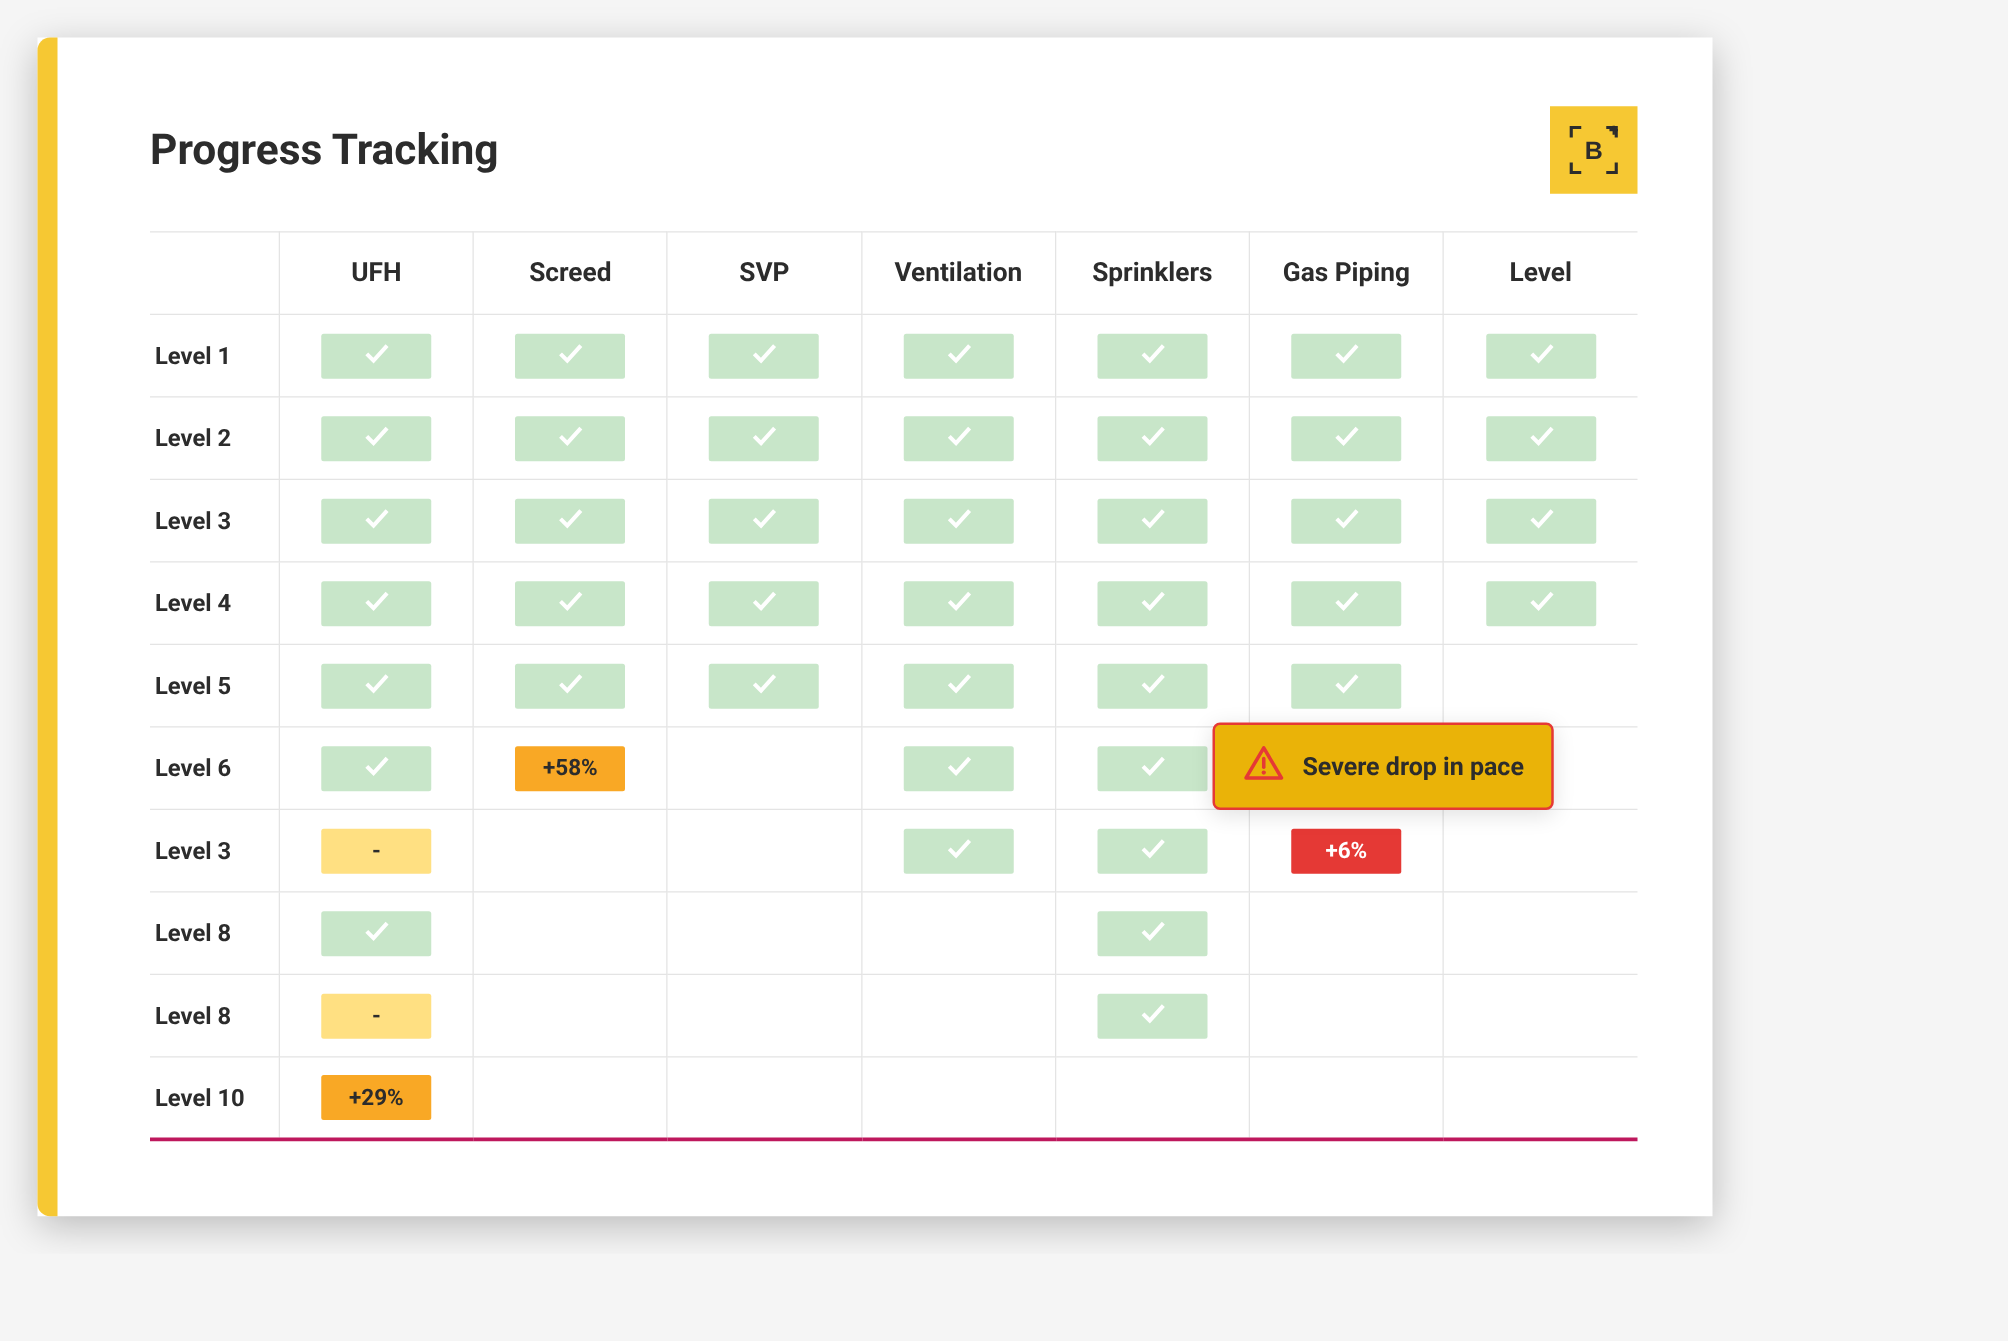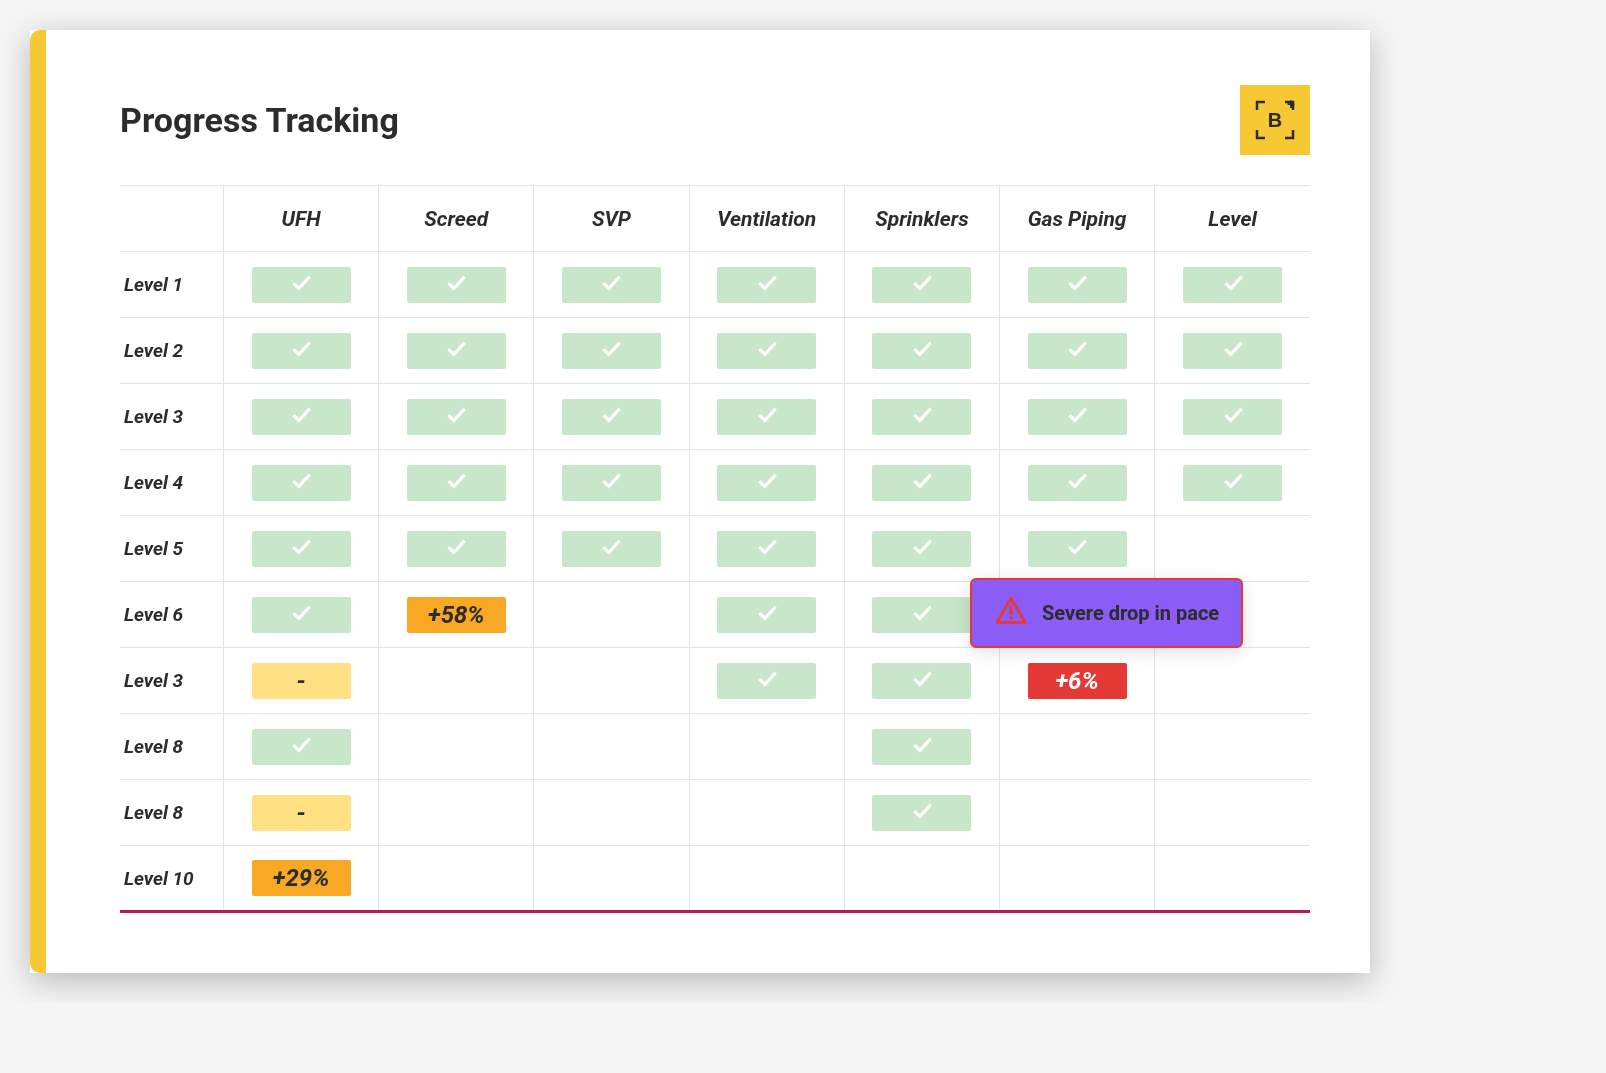--- a/index.html
+++ b/index.html
@@ -47,21 +47,20 @@
     display: flex;
     align-items: center;
     justify-content: center;
     position: relative;
   }
   .logo svg { width: 44px; height: 44px; }
   table {
     border-collapse: collapse;
     width: 100%;
     table-layout: fixed;
-    font-style: italic;
   }
   th, td {
     border: 1px solid #e4e4e4;
     text-align: center;
     height: 66px;
     vertical-align: middle;
   }
   th {
     font-size: 21px;
     font-weight: 700;
@@ -84,25 +83,25 @@
     font-weight: 700;
     color: #2c2c2c;
     margin-left: 32px;
   }
   .col-row { width: 100px; }
   .col-data { width: 150px; }
   .chip {
     display: inline-flex;
     align-items: center;
     justify-content: center;
-    width: 99px;
+    width: 88px;
     height: 36px;
     border-radius: 2px;
     font-weight: 700;
-    font-size: 24px;
+    font-size: 18px;
   }
   .chip.done {
     background: #C8E6C9;
     color: #fff;
   }
   .chip.done svg {
     width: 26px;
     height: 26px;
     stroke: #fff;
     stroke-width: 3;
@@ -118,21 +117,21 @@
   }
   .chip.alert {
     background: #E53935;
     color: #fff;
   }
   .callout {
     position: absolute;
     display: flex;
     align-items: center;
     gap: 14px;
-    background: #8b5cf6;
+    background: #eab308;
     border: 2px solid #E53935;
     border-radius: 6px;
     padding: 14px 22px;
     box-shadow: 0 4px 18px rgba(0,0,0,0.12);
     z-index: 5;
   }
   .callout .msg {
     font-size: 20px;
     font-weight: 700;
     color: #2c2c2c;

